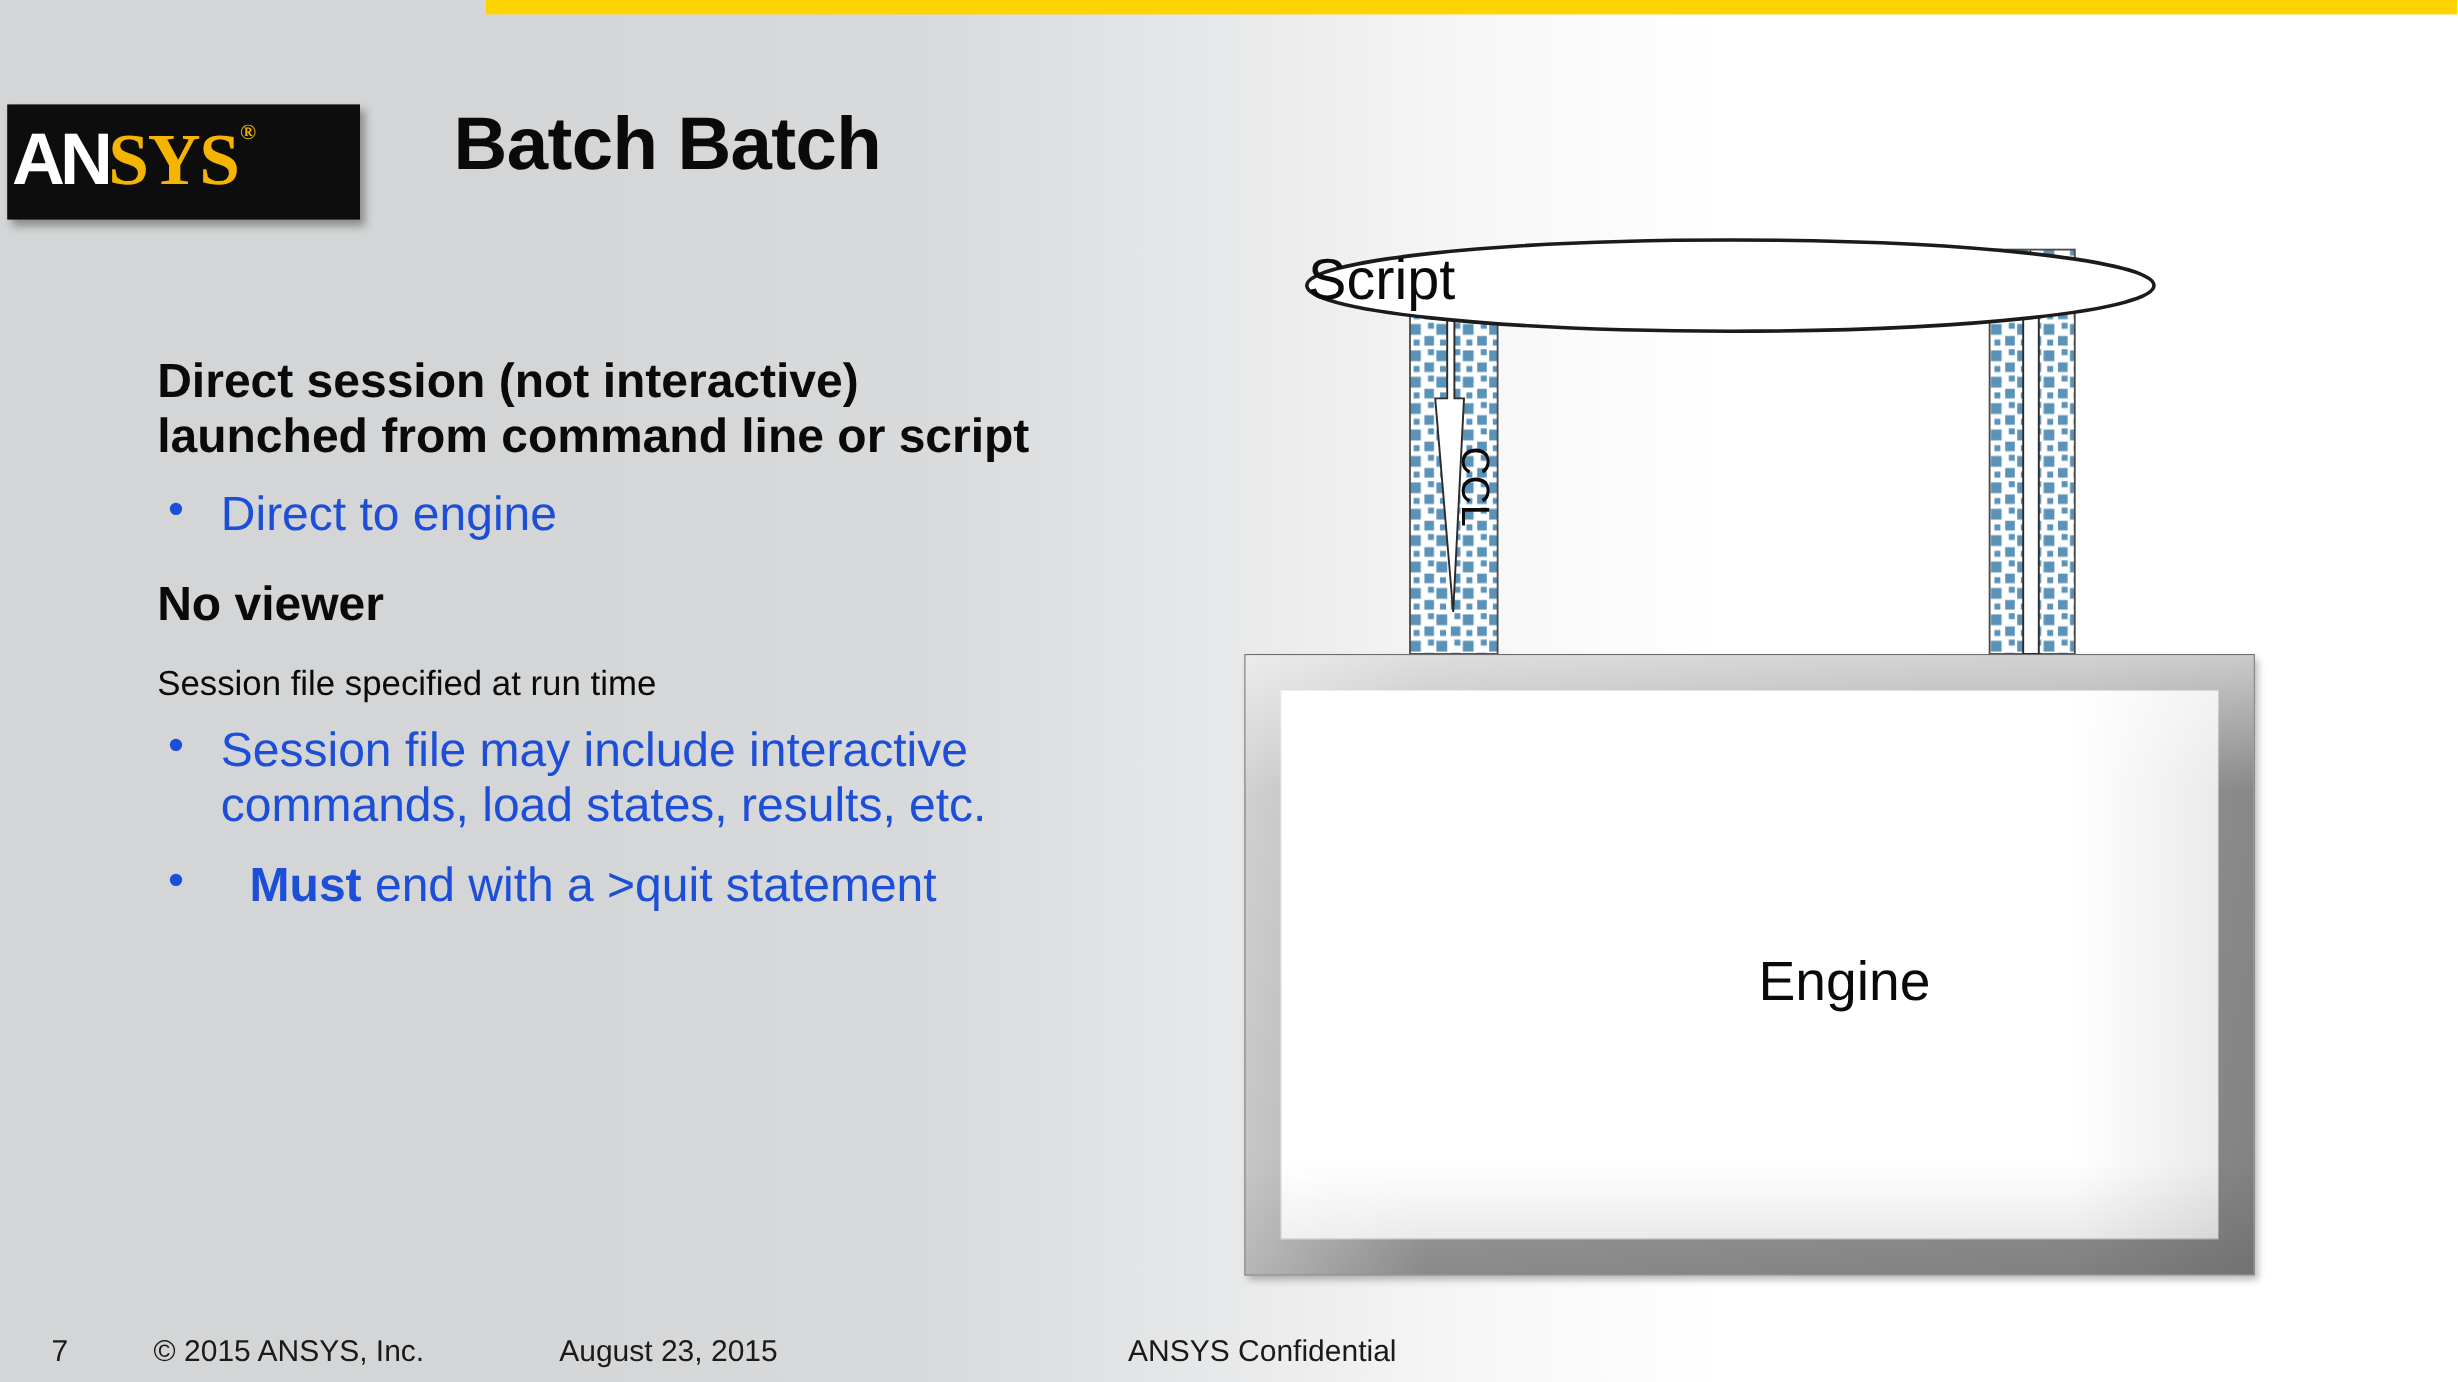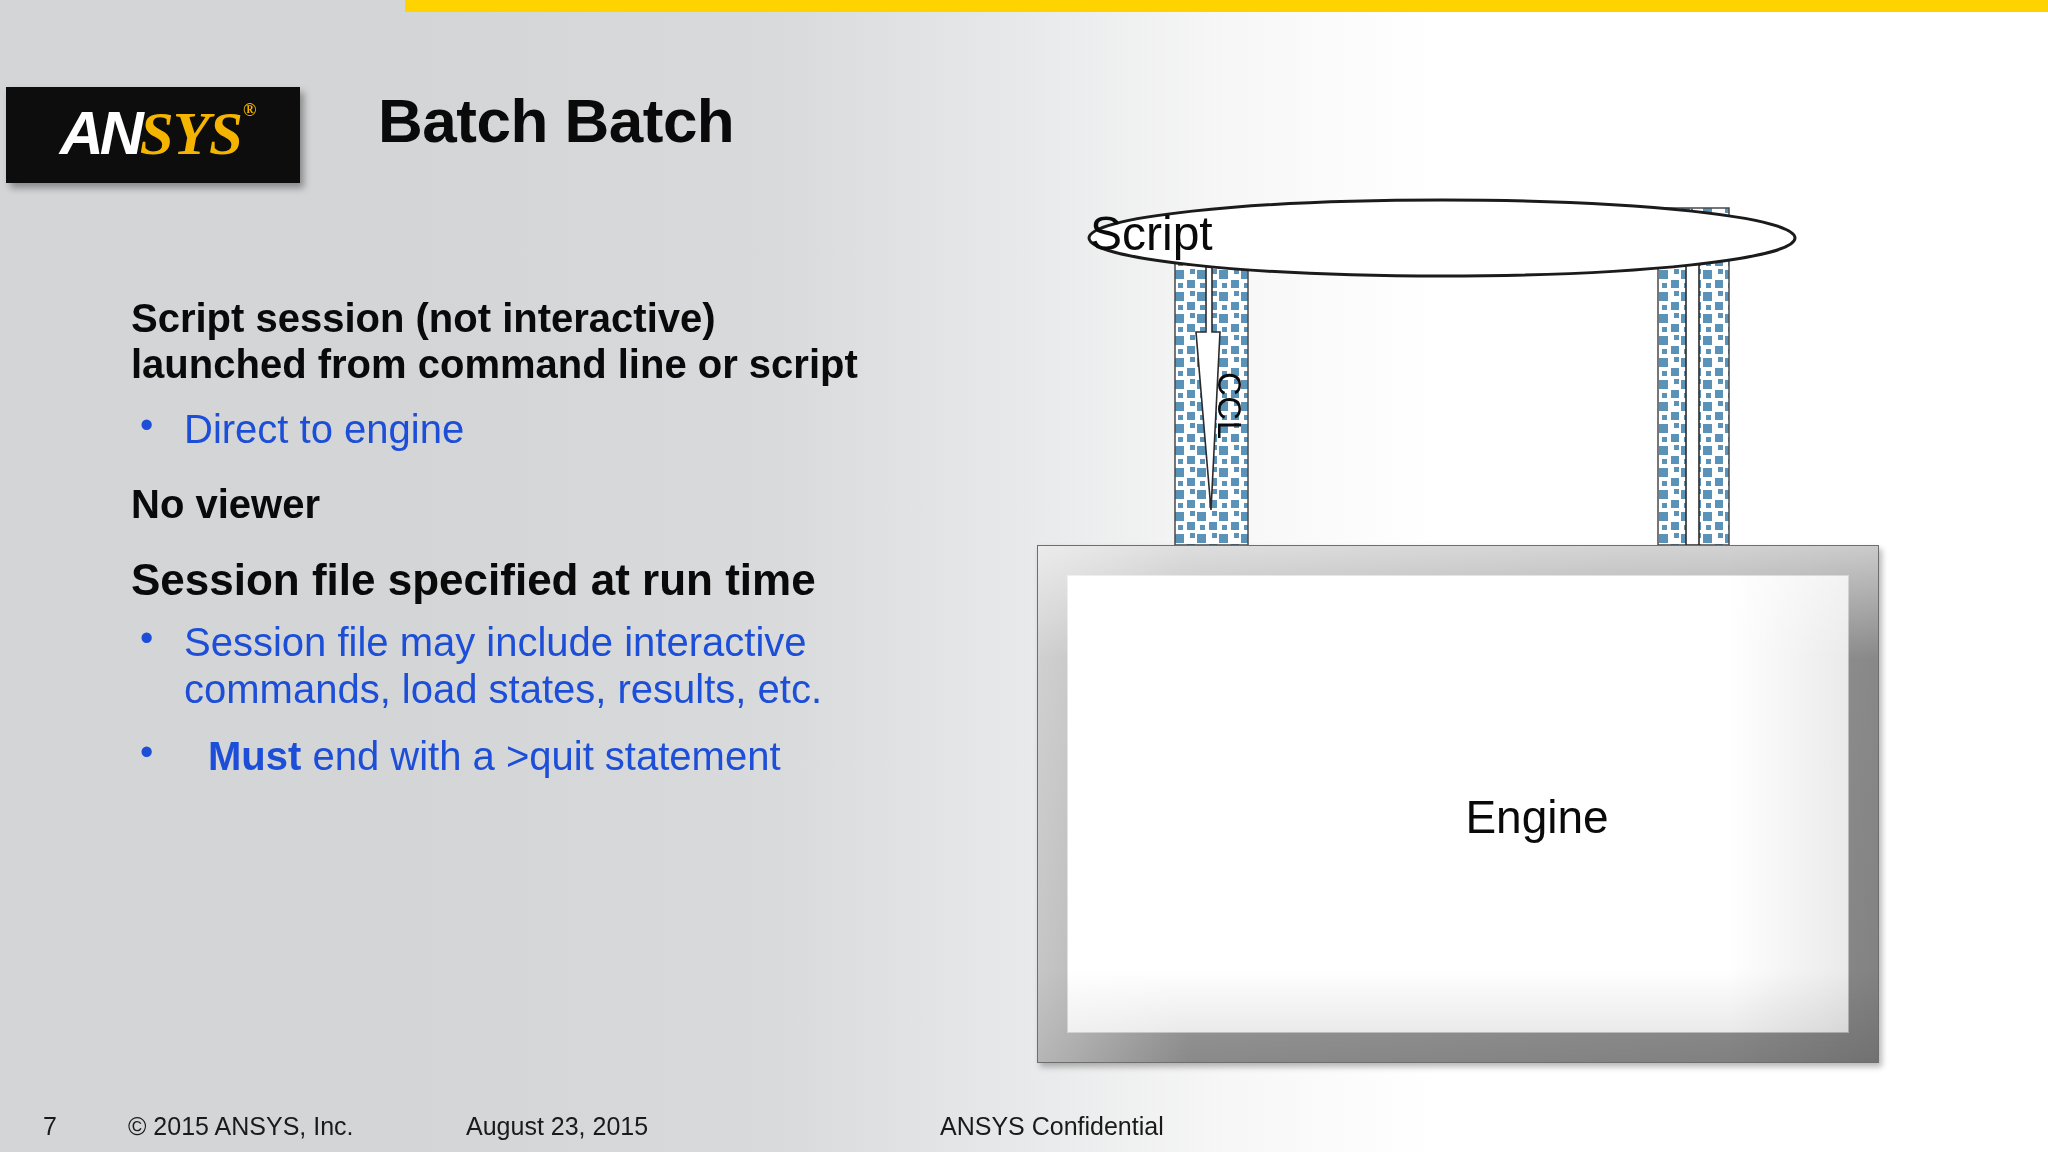--- a/index.html
+++ b/index.html
@@ -47,22 +47,20 @@
 
   
   .logo {
     position: absolute;
     left: 6px; top: 87px;
     width: 294px; height: 96px;
     background: #0d0d0d;
     box-shadow: 4px 5px 7px rgba(0,0,0,0.35);
     display: flex;
     align-items: center;
-    justify-content: center;
-    font-style: italic;
   }
   .logo-text {
     font-family: "Liberation Serif", serif;
     font-weight: bold;
     font-size: 61px;
     letter-spacing: -1px;
     line-height: 1;
     white-space: nowrap;
     position: relative;
     left: 4px;
@@ -104,22 +102,22 @@
     margin: 0 0 18px 0;
   }
   .lead2 {
     font-size: 40px;
     font-weight: bold;
     color: #0a0a0a;
     line-height: 1.16;
     margin: 28px 0 0 0;
   }
   .lead3 {
-    font-size: 44px;
-    font-weight: bold;
+    font-size: 29px;
+    font-weight: normal;
     color: #0a0a0a;
     line-height: 1.16;
     margin: 27px 0 0 0;
   }
   .bullet {
     position: relative;
     font-size: 40px;
     color: #1d4ed8;
     line-height: 1.17;
     padding-left: 53px;
@@ -227,21 +225,21 @@
   <div class="logo">
     <div class="logo-text">
       <span class="logo-an">AN</span><span class="logo-sys">SYS</span><span class="logo-reg">®</span>
     </div>
   </div>
 
   <div class="title">Batch Batch</div>
 
   <div class="body-col">
     <p class="lead">
-      <span>Script session (not interactive)</span><br>
+      <span>Direct session (not interactive)</span><br>
       <span>launched from command line or script</span>
     </p>
 
     <p class="bullet">Direct to engine</p>
 
     <p class="lead2">No viewer</p>
 
     <p class="lead3">Session file specified at run time</p>
 
     <p class="bullet">Session file may include interactive commands, load states, results, etc.</p>

